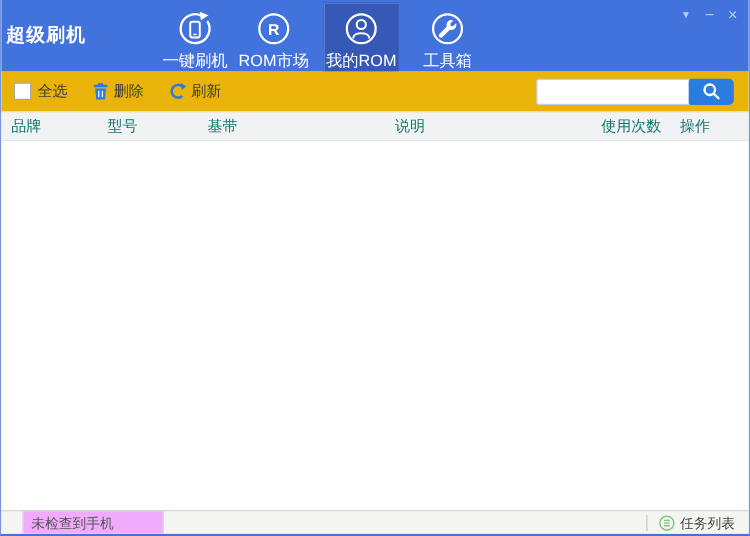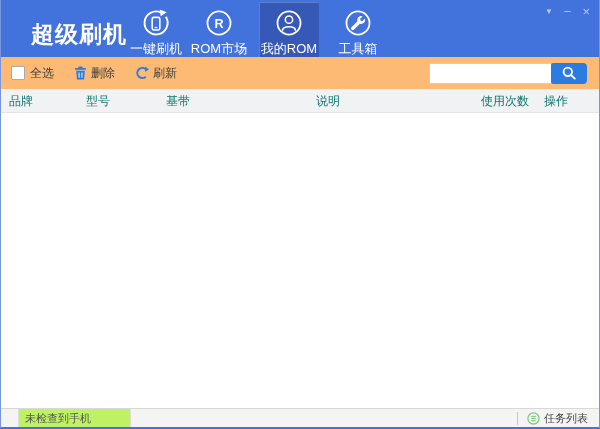--- a/index.html
+++ b/index.html
@@ -12,22 +12,22 @@
     width:600px;height:429px;box-sizing:border-box;
     border-left:1px solid #7795dc;border-right:1px solid #7795dc;
     border-bottom:2px solid #4272dc;
     display:flex;flex-direction:column;background:#fff;overflow:hidden;
   }
   
   .titlebar{
     height:57px;flex:none;background:#4272dc;position:relative;
   }
   .app-title{
-    position:absolute;left:30px;top:19px;
-    color:#fff;font-size:23px;font-weight:bold;letter-spacing:1px;
+    position:absolute;left:4px;top:19px;
+    color:#fff;font-size:15px;font-weight:bold;letter-spacing:1px;
   }
   .nav{
     position:absolute;left:126px;top:0;height:57px;
     display:flex;align-items:flex-start;
   }
   .nav-item{
     height:55px;margin-top:2px;box-sizing:border-box;
     padding-top:6px;text-align:center;color:#fff;cursor:pointer;
   }
   .nav-item.w1{width:58px;}
@@ -41,21 +41,21 @@
     position:absolute;top:5px;right:9px;display:flex;align-items:center;gap:11px;
     color:#b9cdf2;
   }
   .win-controls span{cursor:pointer;line-height:1;}
   .wc-menu{font-size:8px;}
   .wc-min{font-size:13px;}
   .wc-close{font-size:13px;}
   
   .toolbar{
     height:33px;flex:none;box-sizing:border-box;
-    background:#fdba74;border-bottom:1px solid #ececec;
+    background:#eab308;border-bottom:1px solid #ececec;
     display:flex;align-items:center;padding:0 12px 0 10px;
   }
   .checkbox{
     width:12px;height:12px;border:1px solid #a9a9a9;border-radius:1px;background:#fff;
     display:inline-block;flex:none;cursor:pointer;
   }
   .tb-label{font-size:12px;color:#3c3c3c;margin-left:5px;cursor:pointer;}
   .tb-btn{display:flex;align-items:center;margin-left:20px;cursor:pointer;}
   .tb-btn span{font-size:12px;color:#3c3c3c;margin-left:4px;}
   .spacer{flex:1;}
@@ -87,21 +87,21 @@
   
   .content{flex:1;background:#fff;}
   
   .statusbar{
     height:19px;flex:none;box-sizing:border-box;
     background:#f4f4f2;border-top:1px solid #d8d8d6;
     display:flex;align-items:center;font-size:11px;color:#555;
   }
   .device-status{
     width:113px;height:100%;margin-left:17px;box-sizing:border-box;
-    background:#bef264;border-left:1px solid #dcdcda;border-right:1px solid #dcdcda;
+    background:#f0abfc;border-left:1px solid #dcdcda;border-right:1px solid #dcdcda;
     display:flex;align-items:center;padding-left:6px;white-space:nowrap;
   }
   .version{white-space:nowrap;}
   .vsep{width:1px;height:13px;background:#c8c8c8;margin:0 9px 0 10px;flex:none;}
   .tasklist{display:flex;align-items:center;margin-right:11px;cursor:pointer;color:#444;}
   .tasklist span{margin-left:4px;white-space:nowrap;}
 </style>
 </head>
 <body>
 

